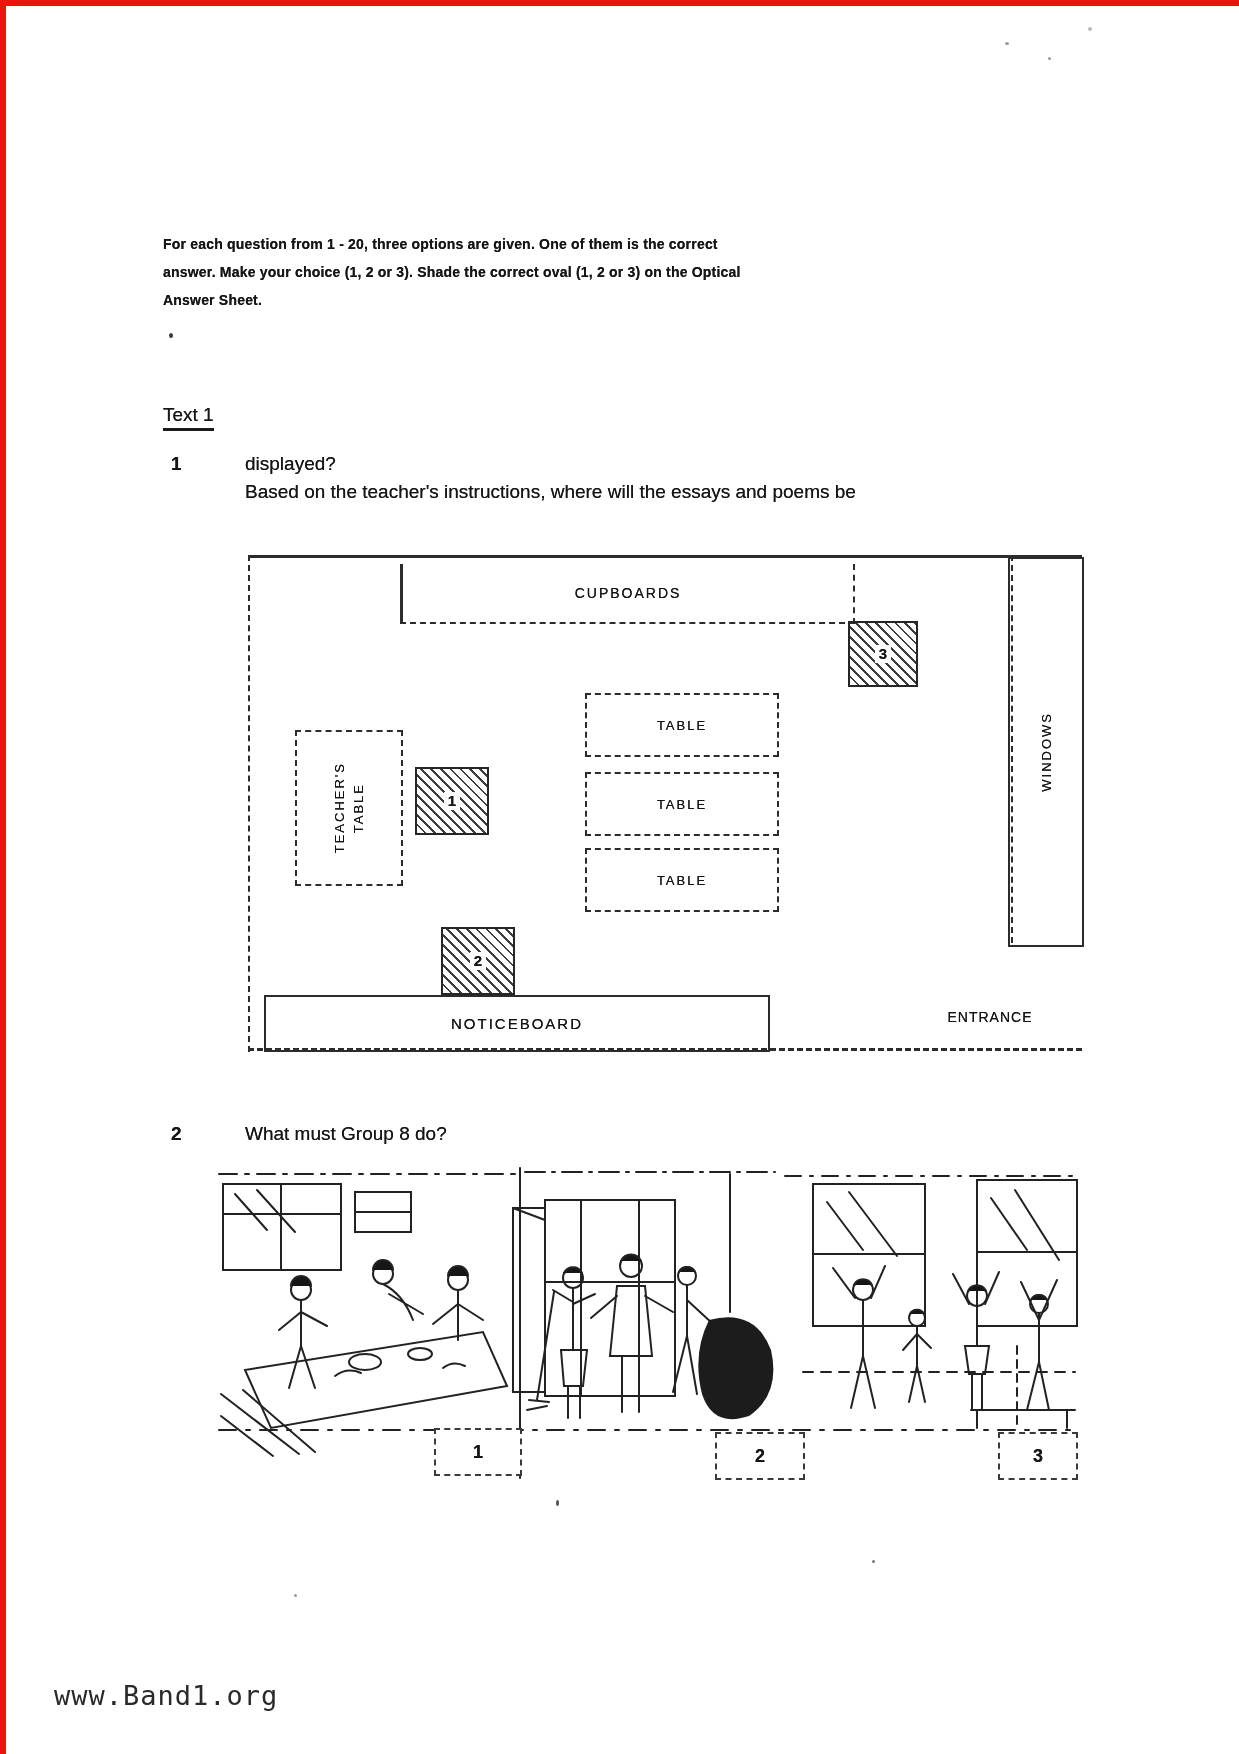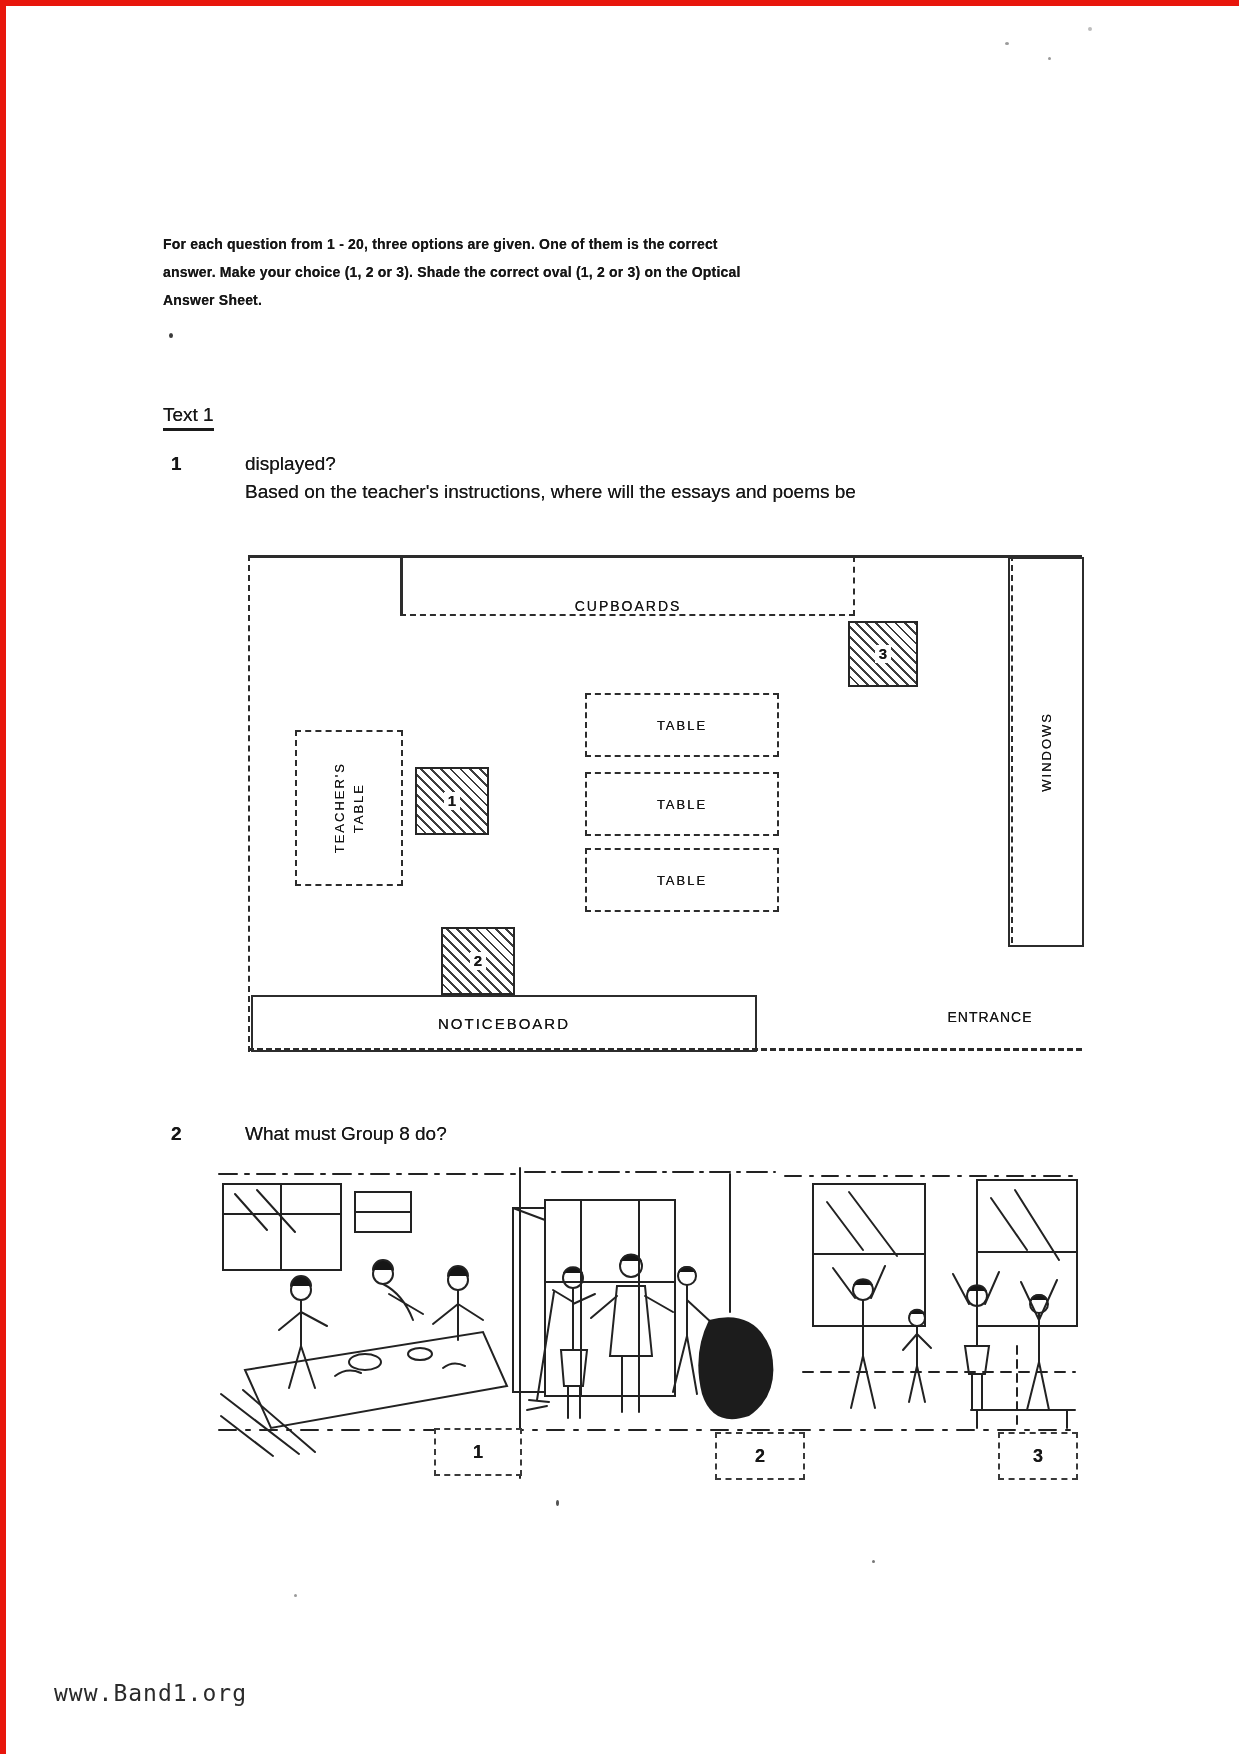--- a/index.html
+++ b/index.html
@@ -28,47 +28,47 @@
   #q2-text{left:245px;top:1120px;width:740px;}
   
   .floorplan{left:248px;top:555px;width:834px;height:500px;}
   .fp-line{position:absolute;}
   .fp-top{left:0;top:0;width:834px;height:0;border-top:3px solid #2c2c2c;}
   .fp-left{left:0;top:0;width:0;height:497px;border-left:2px dashed #2c2c2c;}
   .fp-bottom{left:0;top:493px;width:834px;height:0;border-top:3px dashed #2c2c2c;}
   .fp-right{left:763px;top:0;width:0;height:388px;border-left:2px dashed #2c2c2c;}
   .fp-box{position:absolute;border:2px dashed #2c2c2c;display:flex;align-items:center;
     justify-content:center;font-size:14px;letter-spacing:2px;color:#141414;}
-  .cupboards{left:152px;top:1px;width:450px;height:58px;border-top:none;
-    border-left:3px solid #2c2c2c;align-items:flex-end;}
+  .cupboards{left:152px;top:9px;width:450px;height:58px;border-top:none;
+    border-left:3px solid #2c2c2c;}
   .windows{left:760px;top:2px;width:72px;height:386px;border:2px solid #2c2c2c;}
   .vtext{writing-mode:vertical-rl;transform:rotate(180deg);font-size:13px;letter-spacing:2px;}
   .tteacher{left:47px;top:175px;width:104px;height:152px;gap:4px;}
   .table-box{left:337px;width:190px;height:60px;font-size:13px;}
   .tb1{top:138px;}.tb2{top:217px;}.tb3{top:293px;}
-  .noticeboard{left:3px;top:440px;width:502px;height:53px;border:2px solid #2c2c2c;
+  .noticeboard{left:16px;top:440px;width:502px;height:53px;border:2px solid #2c2c2c;
     font-size:15px;}
   .entrance{left:672px;top:454px;width:140px;border:none;font-size:14px;letter-spacing:1px;}
   .hatch{position:absolute;border:2px solid #262626;
     background:repeating-linear-gradient(45deg, rgba(0,0,0,0) 0 5px, rgba(40,40,40,0.9) 5px 7px);
     display:flex;align-items:center;justify-content:center;}
   .hatch .num{background:#ffffff;padding:0 4px;font-weight:700;font-size:15px;line-height:18px;}
   .h1{left:167px;top:212px;width:70px;height:64px;}
   .h2{left:193px;top:372px;width:70px;height:64px;}
   .h3{left:600px;top:66px;width:66px;height:62px;}
   
   .picture{left:215px;top:1162px;width:865px;height:322px;}
   .picture svg{position:absolute;left:0;top:0;}
   .opt-box{position:absolute;border:2px dashed #3a3a3a;background:#ffffff;
     display:flex;align-items:center;justify-content:center;font-size:18px;font-weight:700;}
   .opt1{left:219px;top:266px;width:84px;height:44px;}
   .opt2{left:500px;top:270px;width:86px;height:44px;}
   .opt3{left:783px;top:270px;width:76px;height:44px;}
   
-  .footer{left:54px;top:1680px;font-family:"DejaVu Sans Mono", monospace;font-size:23px;
+  .footer{left:54px;top:1680px;font-family:"DejaVu Sans Mono", monospace;font-size:27px;
     letter-spacing:1px;color:#2a2a2a;}
   
   .speck{position:absolute;border-radius:50%;background:#9a9a9a;}
 </style>
 </head>
 <body>
 
 <div class="abs edge-top"></div>
 <div class="abs edge-left"></div>
 

